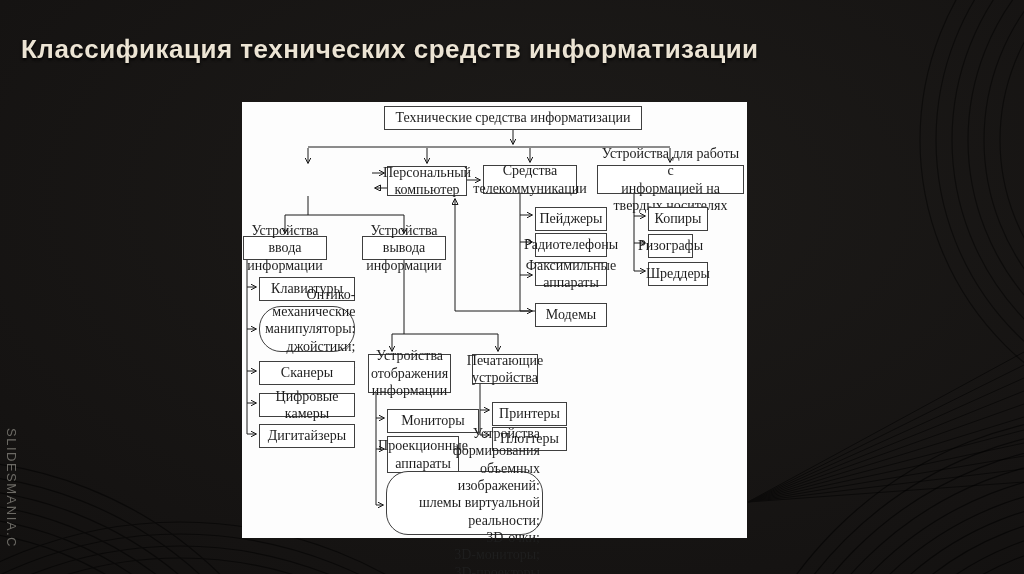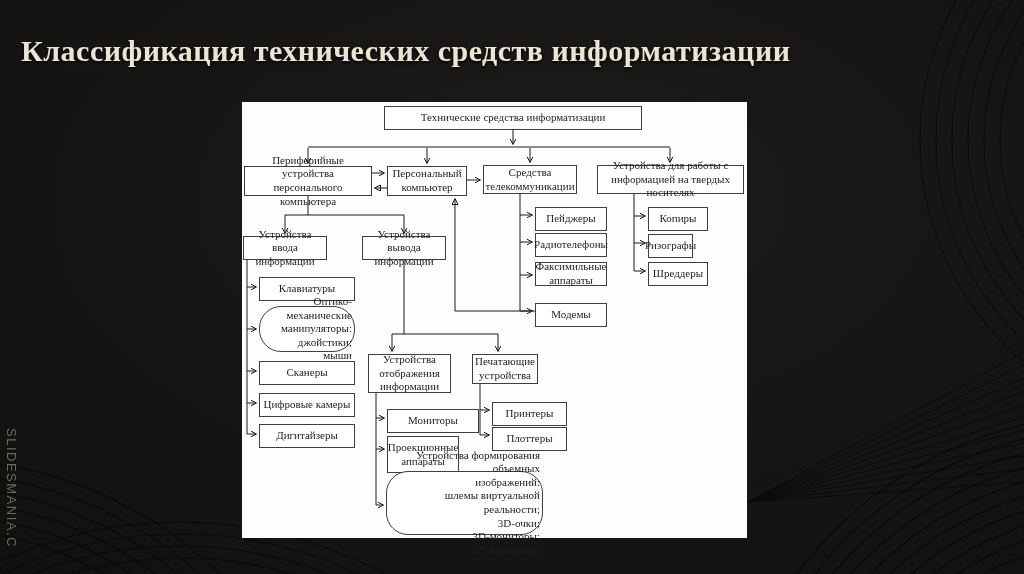--- a/index.html
+++ b/index.html
@@ -5,41 +5,41 @@
   html,body{margin:0;padding:0;background:#000;}
   .slide{
     position:relative;width:1024px;height:574px;overflow:hidden;
     background:
       radial-gradient(1200px 700px at 55% 35%, #1d1b19 0%, #151312 55%, #0d0c0b 100%);
     font-family:"Liberation Serif", serif;
   }
   .bg-decor{position:absolute;left:0;top:0;width:1024px;height:574px;pointer-events:none;}
   .title{
     position:absolute;left:21px;top:34px;width:960px;
-    font-family:Liberation Serif, serif;font-weight:bold;font-size:30px;
+    font-family:Liberation Sans, sans-serif;font-weight:bold;font-size:26px;
     color:#ece4d4;letter-spacing:.5px;text-shadow:0 2px 3px rgba(0,0,0,.85);
     white-space:nowrap;
   }
   .watermark{
     position:absolute;left:4px;top:428px;
     writing-mode:vertical-rl;
     font-family:"Liberation Sans", sans-serif;font-size:13px;color:#7b7973;
     letter-spacing:1.5px;opacity:.85;
   }
   .panel{
     position:absolute;left:242px;top:102px;width:505px;height:436px;
     background:#fdfdfd;
   }
   .connectors{position:absolute;left:0;top:0;width:1024px;height:574px;pointer-events:none;}
   .connectors path{stroke:#1a1a1a;stroke-width:1;fill:none;}
   .node{
     position:absolute;box-sizing:border-box;
     background:#fff;border:1px solid #3f3f3f;
     display:flex;align-items:center;justify-content:center;
-    font-family:"Liberation Serif", serif;font-size:11px;line-height:1.24;color:#1e1e1e;
+    font-family:"Liberation Serif", serif;font-size:14px;line-height:1.24;color:#1e1e1e;
     text-align:center;white-space:pre-wrap;padding:11px 2px;
   }
   .node.la{text-align:right;justify-content:flex-start;padding-left:5px;border-radius:22px;}
 </style>
 </head>
 <body>
 
 <div class="slide">
 
   <svg class="bg-decor" viewBox="0 0 1024 574">
@@ -130,22 +130,20 @@
     <path d="M520 215 H532" marker-end="url(#ah)"></path>
     <path d="M520 242 H532" marker-end="url(#ah)"></path>
     <path d="M520 275 H532" marker-end="url(#ah)"></path>
     <path d="M520 311 H532" marker-end="url(#ah)"></path>
     <path d="M634 216 H645" marker-end="url(#ah)"></path>
     <path d="M634 243 H645" marker-end="url(#ah)"></path>
     <path d="M634 271 H645" marker-end="url(#ah)"></path>
   </svg>
 
   <div class="node" style="left:384px;top:106px;width:258px;height:21px">Технические средства информатизации</div>
-  <div class="node" style="left:244px;top:166px;width:128px;height:30px">Периферийные устройства
-персонального компьютера</div>
   <div class="node" style="left:387px;top:166px;width:80px;height:30px">Персональный
 компьютер</div>
   <div class="node" style="left:483px;top:165px;width:94px;height:29px">Средства
 телекоммуникации</div>
   <div class="node" style="left:597px;top:165px;width:147px;height:29px">Устройства для работы с
 информацией на твердых носителях</div>
   <div class="node" style="left:243px;top:236px;width:84px;height:24px">Устройства ввода
 информации</div>
   <div class="node" style="left:362px;top:236px;width:84px;height:24px">Устройства вывода
 информации</div>

